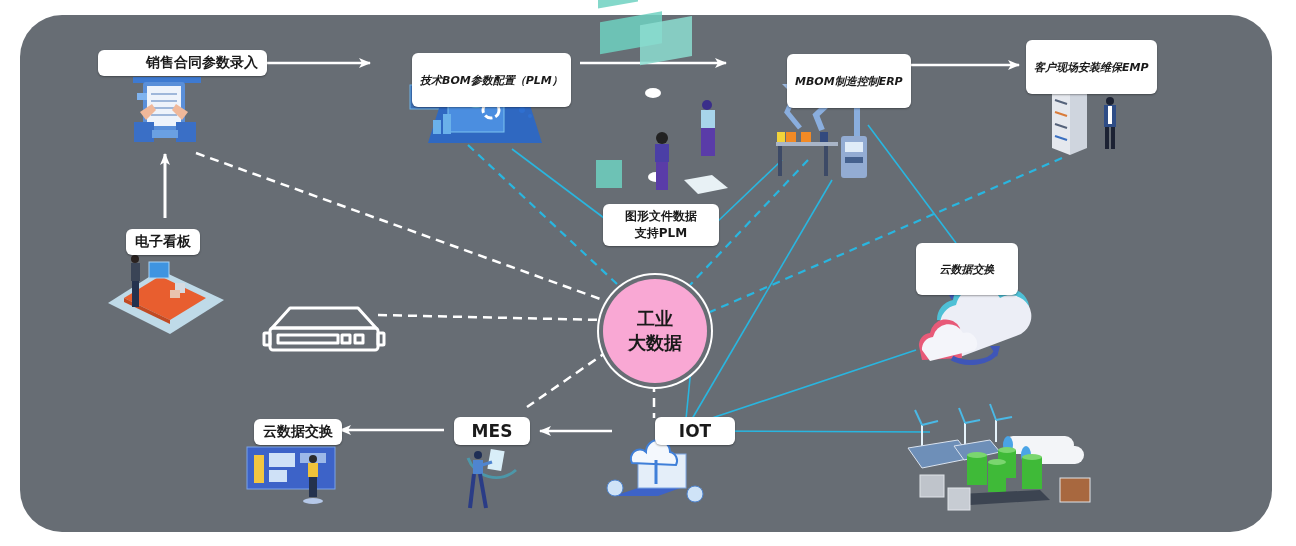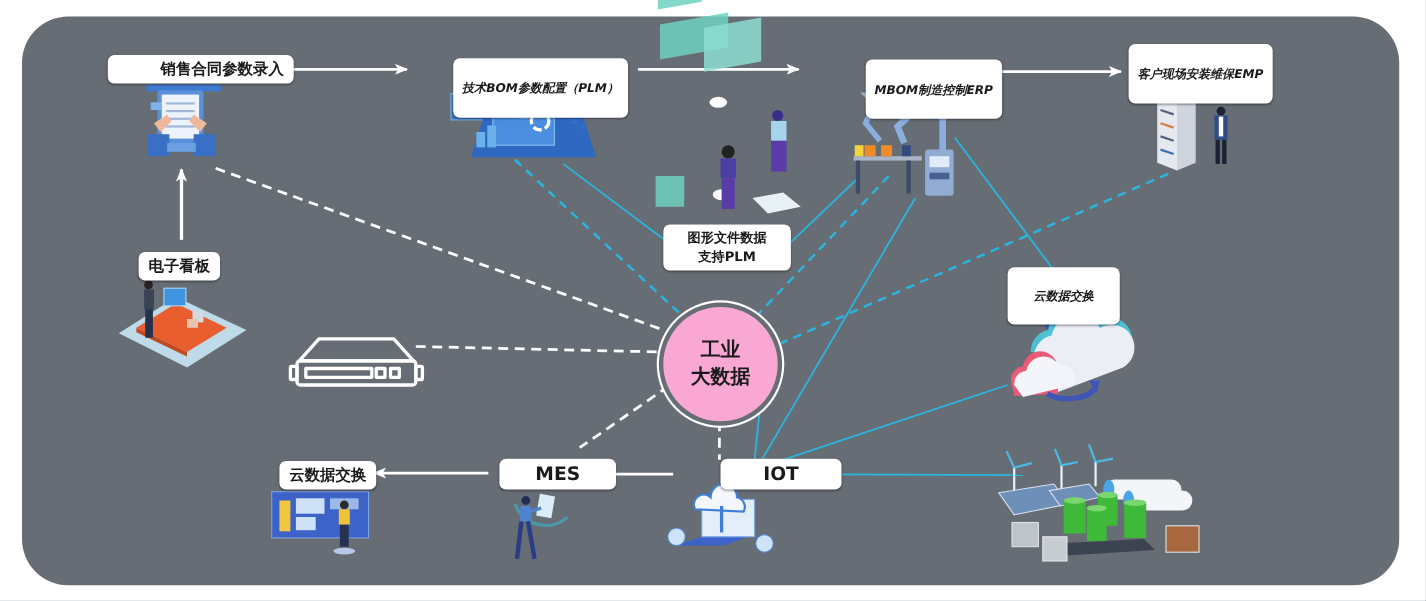--- a/index.html
+++ b/index.html
@@ -4,21 +4,21 @@
 <style>
   html, body { margin:0; padding:0; background:#ffffff; }
   body { width:1296px; height:546px; position:relative; overflow:hidden; font-family:"DejaVu Sans", sans-serif; }
   #panel { position:absolute; left:20px; top:15px; width:1252px; height:517px; background:#676d74; border-radius:42px; }
   #lines { position:absolute; left:0; top:0; width:1296px; height:546px; }
   .label { position:absolute; background:#ffffff; color:#1a1a1a; border-radius:6px; font-weight:bold;
            display:flex; align-items:center; justify-content:center; text-align:center; white-space:nowrap;
            box-shadow:0 1px 2px rgba(0,0,0,0.35); font-family:"DejaVu Sans", sans-serif; }
   .l-sm { font-size:11px; height:22px; padding:16px 8px;font-style:italic; }
   .l-md { font-size:14px; height:26px; padding:0 9px; }
-  .l-lg { font-size:17px; height:28px; padding:0 27px; }
+  .l-lg { font-size:17px; height:28px; padding:0 12px; }
   .l-two { font-size:12px; line-height:17px; padding:4px 10px; white-space:normal; flex-direction:column; }
   #hub { position:absolute; left:603px; top:279px; width:104px; height:104px; border-radius:50%; background:#f9a8d4;
          box-shadow:0 0 0 4px #676d74, 0 0 0 6px #ffffff; display:flex; flex-direction:column; align-items:center; justify-content:center;
          font-weight:bold; font-size:18px; line-height:24px; color:#1a1a1a; }
 </style>
 </head>
 <body>
 
 <div id="panel"></div>
 

